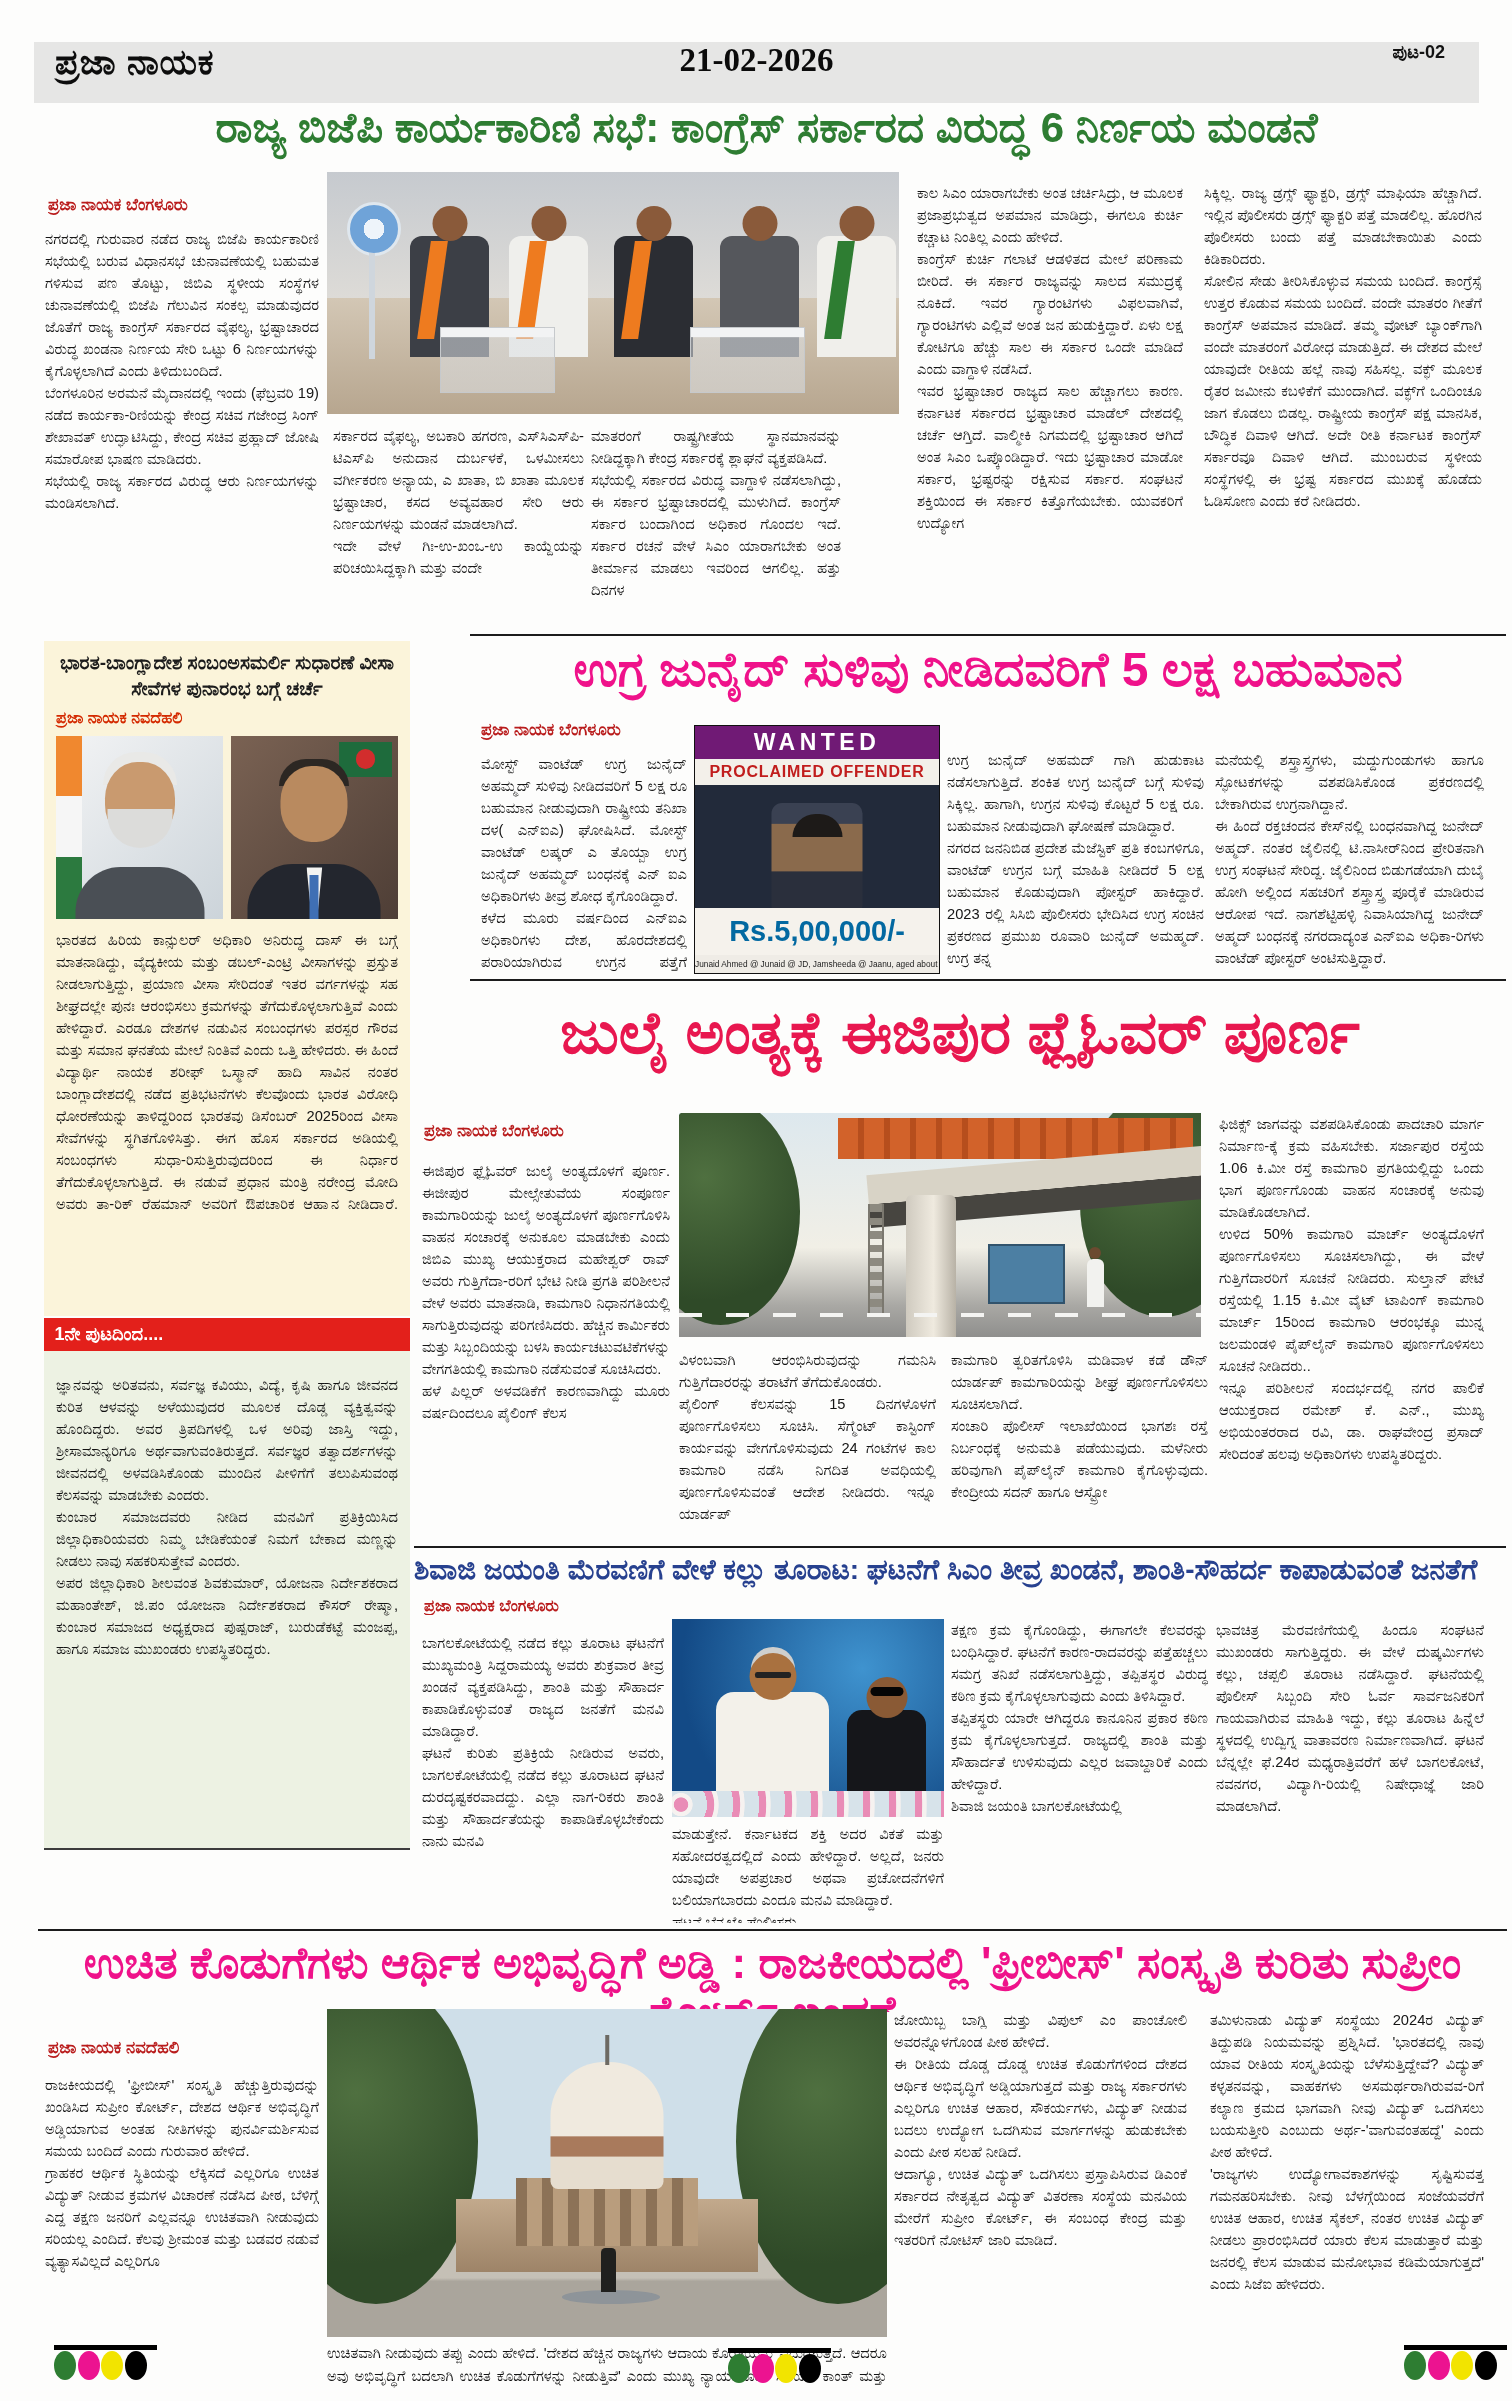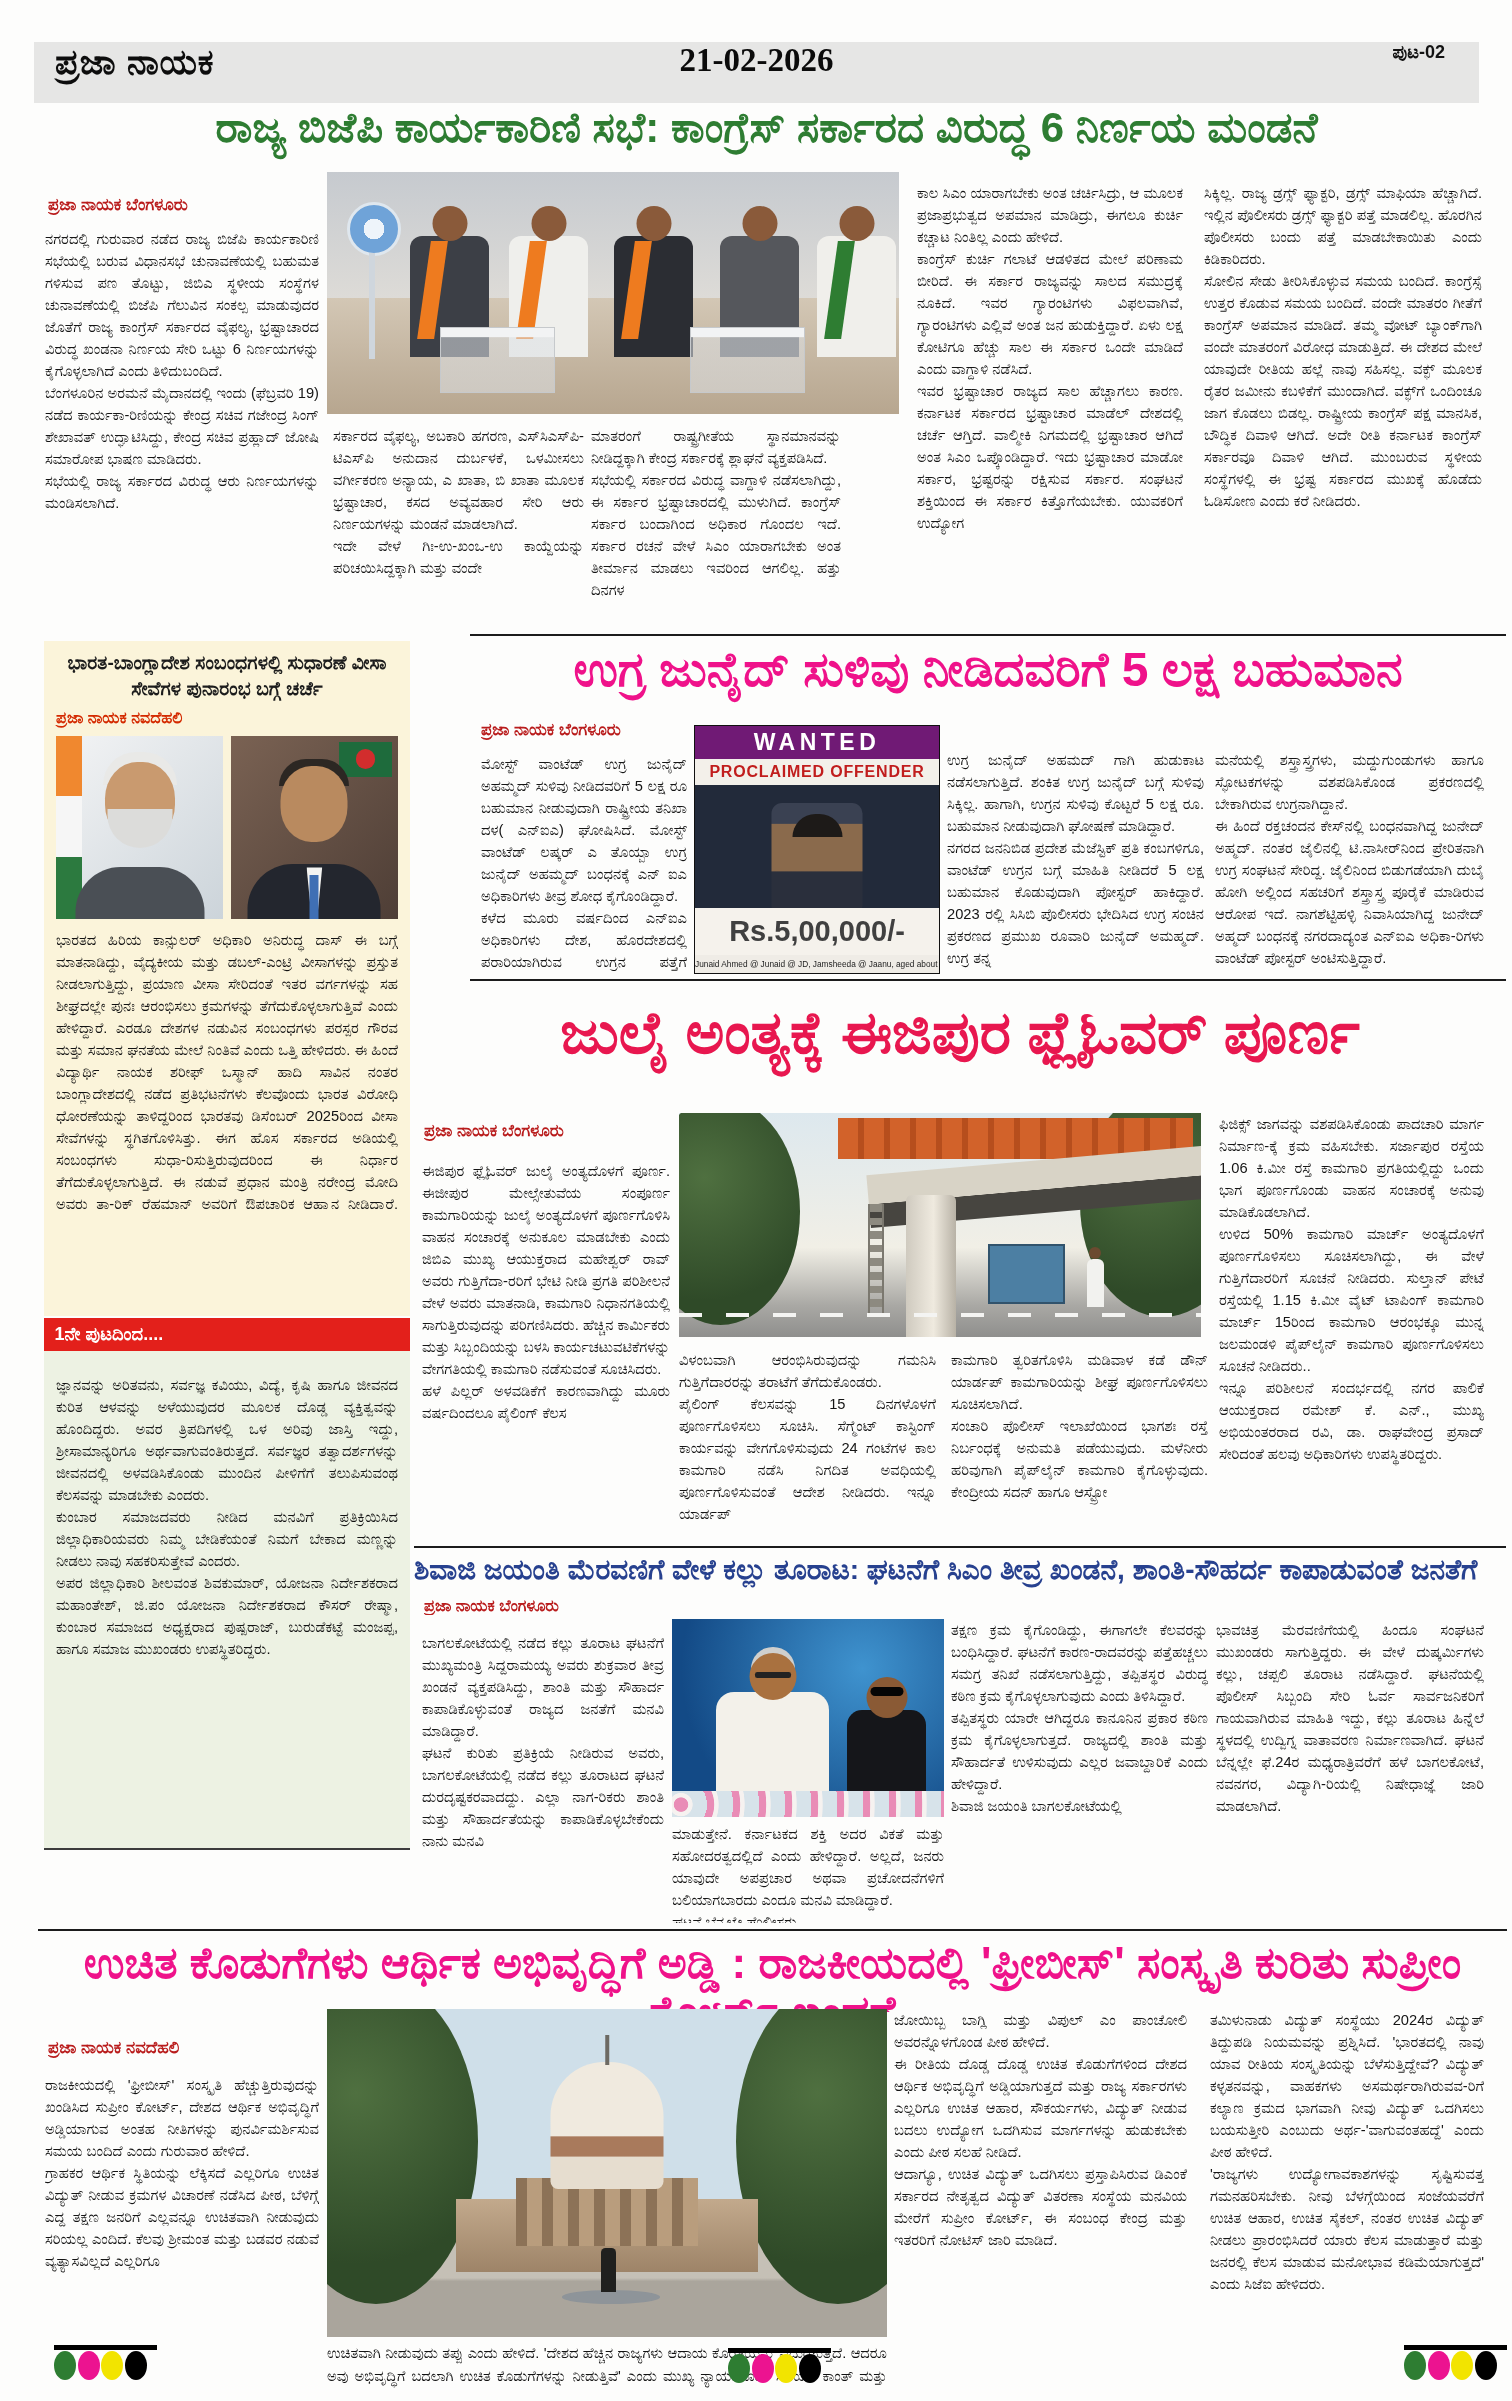--- a/index.html
+++ b/index.html
@@ -63,21 +63,21 @@
   .suit::after{content:"";position:absolute;left:50%;top:3px;transform:translateX(-50%);width:26px;height:53px;background:#f4f4f2;clip-path:polygon(20% 0,80% 0,60% 100%,40% 100%)}
   .tie{position:absolute;left:50%;bottom:0;transform:translateX(-50%);width:9px;height:44px;background:#3f6fb4}
   
   .poster{background:#222a3a;border:1.5px solid #111}
   .po-top{height:33px;background:#701a75;color:#fff;font-weight:bold;font-size:23px;letter-spacing:4.5px;
           text-align:center;line-height:33px}
   .po-sub{height:26px;background:#f3f0ea;color:#c11d1d;font-weight:bold;font-size:16px;text-align:center;line-height:26px;letter-spacing:0.8px}
   .po-face{position:absolute;left:50%;top:77px;transform:translateX(-50%);width:91px;height:113px;border-radius:10.6px;
           background:linear-gradient(180deg,#3a4152 0 18%,#8a6a4c 19% 60%,#2a2f3c 61% 100%)}
   .po-face::before{content:"";position:absolute;left:50%;top:10.6px;transform:translateX(-50%);width:50px;height:23px;border-radius:23px 23px 0 0;background:#1d1a18}
-  .po-reward{position:absolute;left:0;right:0;bottom:18px;height:47px;background:#f5f2ec;color:#404040;
+  .po-reward{position:absolute;left:0;right:0;bottom:18px;height:47px;background:#f5f2ec;color:#0369a1;
           font-weight:bold;font-size:29px;text-align:center;line-height:47px}
   .po-caption{position:absolute;left:0;right:0;bottom:0;height:18px;background:#efece6;color:#222;
           font-size:8.3px;text-align:center;line-height:18px;overflow:hidden;white-space:nowrap}
   
   .p-fly{background:linear-gradient(180deg,#dde8ee 0,#f1efe6 60%,#a9a8a4 86%,#8f8f8d 100%)}
   .tree{position:absolute;border-radius:50%;background:radial-gradient(circle at 40% 35%,#4f7040,#2f4a28 70%)}
   .gantry{position:absolute;left:159px;top:4.5px;width:355px;height:41px;background:repeating-linear-gradient(90deg,#d2622a 0 19.7px,#b64e1d 19.7px 26px)}
   .deck{position:absolute;left:189px;top:47px;width:348px;height:53px;background:linear-gradient(180deg,#d8d3c6 0 55%,#474540 56% 100%);transform:rotate(-5deg)}
   .pier{position:absolute;left:227px;top:82px;width:50px;height:144px;background:linear-gradient(90deg,#cfcabf,#efeadf 55%,#b8b2a6);border-radius:6px 6px 0 0}
   .ladder{position:absolute;left:189px;top:91px;width:12px;height:113px;background:repeating-linear-gradient(180deg,#8d8a80 0 7.6px,transparent 7.6px 13.6px);border-left:2.3px solid #7b786f;border-right:2.3px solid #7b786f}
@@ -152,21 +152,21 @@
 ಸಭೆಯಲ್ಲಿ ಸರ್ಕಾರದ ವಿರುದ್ಧ ವಾಗ್ದಾಳಿ ನಡೆಸಲಾಗಿದ್ದು, ಈ ಸರ್ಕಾರ ಭ್ರಷ್ಟಾಚಾರದಲ್ಲಿ ಮುಳುಗಿದೆ. ಕಾಂಗ್ರೆಸ್ ಸರ್ಕಾರ ಬಂದಾಗಿಂದ ಅಧಿಕಾರ ಗೊಂದಲ ಇದೆ. ಸರ್ಕಾರ ರಚನೆ ವೇಳೆ ಸಿಎಂ ಯಾರಾಗಬೇಕು ಅಂತ ತೀರ್ಮಾನ ಮಾಡಲು ಇವರಿಂದ ಆಗಲಿಲ್ಲ. ಹತ್ತು ದಿನಗಳ</div>
 <div class="col" style="left:917px;top:182px;width:266px;height:451px">ಕಾಲ ಸಿಎಂ ಯಾರಾಗಬೇಕು ಅಂತ ಚರ್ಚಿಸಿದ್ರು, ಆ ಮೂಲಕ ಪ್ರಜಾಪ್ರಭುತ್ವದ ಅಪಮಾನ ಮಾಡಿದ್ರು, ಈಗಲೂ ಕುರ್ಚಿ ಕಚ್ಚಾಟ ನಿಂತಿಲ್ಲ ಎಂದು ಹೇಳಿದೆ.
 ಕಾಂಗ್ರೆಸ್ ಕುರ್ಚಿ ಗಲಾಟೆ ಆಡಳಿತದ ಮೇಲೆ ಪರಿಣಾಮ ಬೀರಿದೆ. ಈ ಸರ್ಕಾರ ರಾಜ್ಯವನ್ನು ಸಾಲದ ಸಮುದ್ರಕ್ಕೆ ನೂಕಿದೆ. ಇವರ ಗ್ಯಾರಂಟಿಗಳು ವಿಫಲವಾಗಿವೆ, ಗ್ಯಾರಂಟಿಗಳು ಎಲ್ಲಿವೆ ಅಂತ ಜನ ಹುಡುಕ್ತಿದ್ದಾರೆ. ಏಳು ಲಕ್ಷ ಕೋಟಿಗೂ ಹೆಚ್ಚು ಸಾಲ ಈ ಸರ್ಕಾರ ಒಂದೇ ಮಾಡಿದೆ ಎಂದು ವಾಗ್ದಾಳಿ ನಡೆಸಿದೆ.
 ಇವರ ಭ್ರಷ್ಟಾಚಾರ ರಾಜ್ಯದ ಸಾಲ ಹೆಚ್ಚಾಗಲು ಕಾರಣ. ಕರ್ನಾಟಕ ಸರ್ಕಾರದ ಭ್ರಷ್ಟಾಚಾರ ಮಾಡೆಲ್ ದೇಶದಲ್ಲಿ ಚರ್ಚೆ ಆಗ್ತಿದೆ. ವಾಲ್ಮೀಕಿ ನಿಗಮದಲ್ಲಿ ಭ್ರಷ್ಟಾಚಾರ ಆಗಿದೆ ಅಂತ ಸಿಎಂ ಒಪ್ಕೊಂಡಿದ್ದಾರೆ. ಇದು ಭ್ರಷ್ಟಾಚಾರ ಮಾಡೋ ಸರ್ಕಾರ, ಭ್ರಷ್ಟರನ್ನು ರಕ್ಷಿಸುವ ಸರ್ಕಾರ. ಸಂಘಟನೆ ಶಕ್ತಿಯಿಂದ ಈ ಸರ್ಕಾರ ಕಿತ್ತೊಗೆಯಬೇಕು. ಯುವಕರಿಗೆ ಉದ್ಯೋಗ</div>
 <div class="col" style="left:1204px;top:182px;width:278px;height:451px">ಸಿಕ್ಕಿಲ್ಲ. ರಾಜ್ಯ ಡ್ರಗ್ಸ್ ಫ್ಯಾಕ್ಟರಿ, ಡ್ರಗ್ಸ್ ಮಾಫಿಯಾ ಹೆಚ್ಚಾಗಿದೆ. ಇಲ್ಲಿನ ಪೊಲೀಸರು ಡ್ರಗ್ಸ್ ಫ್ಯಾಕ್ಟರಿ ಪತ್ತೆ ಮಾಡಲಿಲ್ಲ. ಹೊರಗಿನ ಪೊಲೀಸರು ಬಂದು ಪತ್ತೆ ಮಾಡಬೇಕಾಯಿತು ಎಂದು ಕಿಡಿಕಾರಿದರು.
 ಸೋಲಿನ ಸೇಡು ತೀರಿಸಿಕೊಳ್ಳುವ ಸಮಯ ಬಂದಿದೆ. ಕಾಂಗ್ರೆಸ್ಸೆ ಉತ್ತರ ಕೊಡುವ ಸಮಯ ಬಂದಿದೆ. ವಂದೇ ಮಾತರಂ ಗೀತೆಗೆ ಕಾಂಗ್ರೆಸ್ ಅಪಮಾನ ಮಾಡಿದೆ. ತಮ್ಮ ವೋಟ್ ಬ್ಯಾಂಕ್‌ಗಾಗಿ ವಂದೇ ಮಾತರಂಗೆ ವಿರೋಧ ಮಾಡುತ್ತಿದೆ. ಈ ದೇಶದ ಮೇಲೆ ಯಾವುದೇ ರೀತಿಯ ಹಲ್ಲೆ ನಾವು ಸಹಿಸಲ್ಲ. ವಕ್ಫ್ ಮೂಲಕ ರೈತರ ಜಮೀನು ಕಬಳಿಕೆಗೆ ಮುಂದಾಗಿದೆ. ವಕ್ಫ್‌ಗೆ ಒಂದಿಂಚೂ ಜಾಗ ಕೊಡಲು ಬಿಡಲ್ಲ. ರಾಷ್ಟ್ರೀಯ ಕಾಂಗ್ರೆಸ್ ಪಕ್ಷ ಮಾನಸಿಕ, ಬೌದ್ಧಿಕ ದಿವಾಳಿ ಆಗಿದೆ. ಅದೇ ರೀತಿ ಕರ್ನಾಟಕ ಕಾಂಗ್ರೆಸ್ ಸರ್ಕಾರವೂ ದಿವಾಳಿ ಆಗಿದೆ. ಮುಂಬರುವ ಸ್ಥಳೀಯ ಸಂಸ್ಥೆಗಳಲ್ಲಿ ಈ ಭ್ರಷ್ಟ ಸರ್ಕಾರದ ಮುಖಕ್ಕೆ ಹೊಡೆದು ಓಡಿಸೋಣ ಎಂದು ಕರೆ ನೀಡಿದರು.</div>
 
 <div class="rule" style="left:470px;top:634px;width:1036px"></div>
 
 <div class="sidebar-box">
-  <div class="sb-headline">ಭಾರತ-ಬಾಂಗ್ಲಾದೇಶ ಸಂಬಂಧಗಳಲ್ಲಿ ಸುಧಾರಣೆ ವೀಸಾ ಸೇವೆಗಳ ಪುನಾರಂಭ ಬಗ್ಗೆ ಚರ್ಚೆ</div>
+  <div class="sb-headline">ಭಾರತ-ಬಾಂಗ್ಲಾದೇಶ ಸಂಬಂಅಸಮರ್ಲಿ ಸುಧಾರಣೆ ವೀಸಾ ಸೇವೆಗಳ ಪುನಾರಂಭ ಬಗ್ಗೆ ಚರ್ಚೆ</div>
   <div class="sb-dateline">ಪ್ರಜಾ ನಾಯಕ ನವದೆಹಲಿ</div>
   <div style="display:flex;gap:7.6px;margin-top:9px">
     <div class="photo p-portrait-modi" style="position:relative;width:168px;height:183px">
       <div style="position:absolute;left:0;top:0;width:26px;height:100%;background:linear-gradient(180deg,#f0882f 0 33%,#f6f6f6 33% 66%,#2c7a3f 66%)"></div>
       <div class="hair-white"></div>
       <div class="head1"></div>
       <div class="beard"></div>
       <div class="vest"></div>
     </div>
     <div class="photo p-portrait-rh" style="position:relative;width:168px;height:183px">

